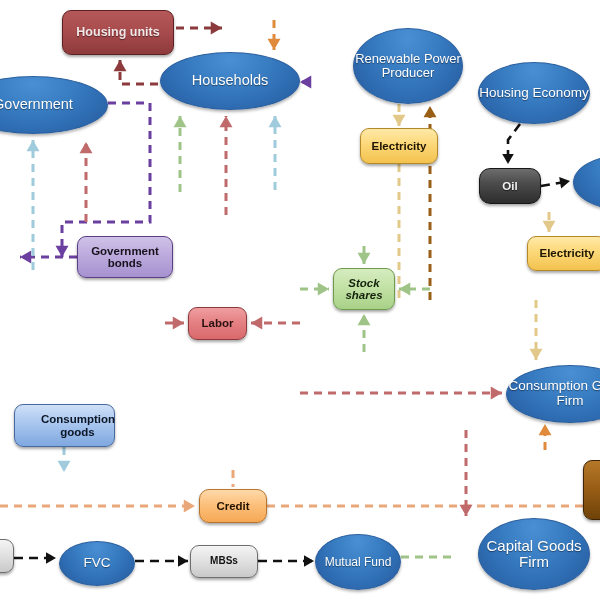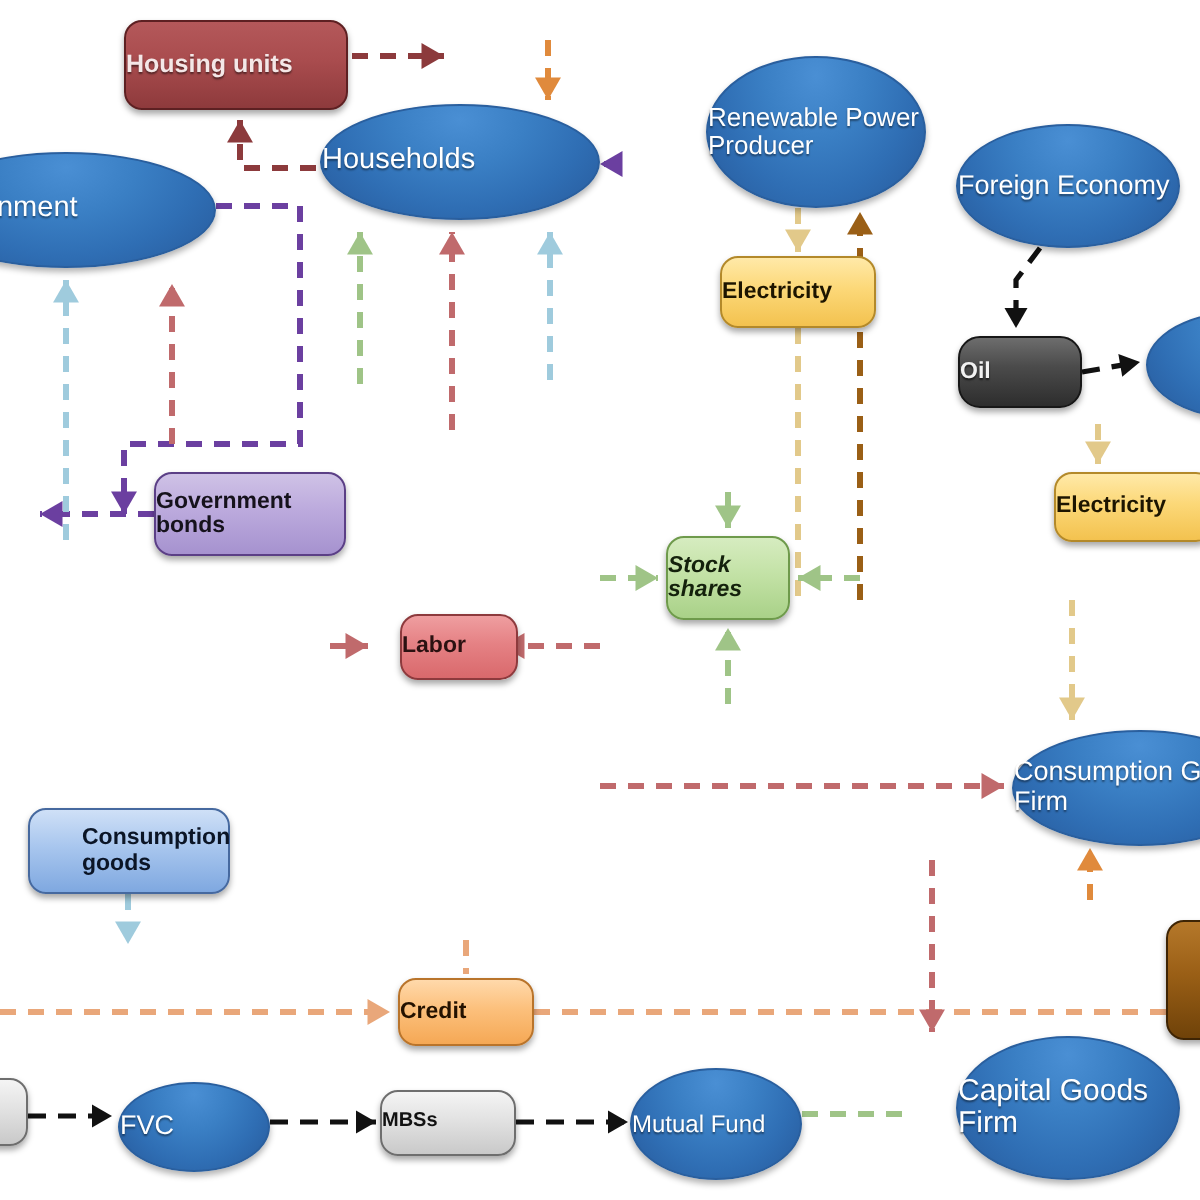--- a/index.html
+++ b/index.html
@@ -6,21 +6,21 @@
   body{
     width:600px;height:600px;overflow:hidden;
     background:#ffffff;
     font-family:"Liberation Sans", sans-serif;
     position:relative;
   }
   #stage{position:absolute;left:0;top:0;width:600px;height:600px;overflow:hidden;}
   #edges{position:absolute;left:0;top:0;width:600px;height:600px;}
 
   .node{position:absolute;display:flex;align-items:center;justify-content:center;
-        text-align:left;box-sizing:border-box;line-height:1.08;}
+        text-align:center;box-sizing:border-box;line-height:1.08;}
 
   
   .ellipse{
     border-radius:50%;
     background:
       radial-gradient(ellipse at 50% 12%, #4a8fd4 0%, #3a7fc4 34%, #2f6eb4 64%, #27599a 100%);
     color:#ffffff;
     font-weight:normal;
     text-shadow:0 1px 1px rgba(0,0,0,.45);
     box-shadow:0 2px 3px rgba(0,0,0,.30);
@@ -55,21 +55,21 @@
   .rect.green{
     background:linear-gradient(180deg,#d6ecc0 0%,#c3e2a6 45%,#a9d188 100%);
     color:#14210c;border-color:#6e9a4b;font-style:italic;
   }
   .rect.lblue{
     background:linear-gradient(180deg,#cfe0f7 0%,#a8c6ee 45%,#7fa8e0 100%);
     color:#0b1526;border-color:#46699f;padding-left:26px;
   }
   .rect.orange{
     background:linear-gradient(180deg,#ffd9ab 0%,#fcc07c 45%,#f5a855 100%);
-    color:#241200;border-color:#b9742b;
+    color:#241200;border-color:#b9742b;border-radius:10px;
   }
   .rect.gray{
     background:linear-gradient(180deg,#f4f4f4 0%,#e2e2e2 45%,#c9c9c9 100%);
     color:#121212;border-color:#6e6e6e;
   }
   .rect.dark{
     background:linear-gradient(180deg,#6d6d6d 0%,#4b4b4b 42%,#2d2d2d 100%);
     color:#f2f2f2;border-color:#171717;
     text-shadow:0 1px 1px rgba(0,0,0,.6);
   }
@@ -228,41 +228,41 @@
       <div class="node ellipse" style="left: -42px; top: 76px; width: 150px; height: 58px; font-size: 14.5px;">
         <span class="lbl">Government</span>
       </div>
       <div class="node ellipse" style="left: 160px; top: 52px; width: 140px; height: 58px; font-size: 14.5px;">
         <span class="lbl">Households</span>
       </div>
       <div class="node ellipse" style="left: 353px; top: 28px; width: 110px; height: 76px; font-size: 13px;">
         <span class="lbl">Renewable Power Producer</span>
       </div>
       <div class="node ellipse" style="left: 478px; top: 62px; width: 112px; height: 62px; font-size: 13.5px;">
-        <span class="lbl">Foreign Economy</span>
+        <span class="lbl">Housing Economy</span>
       </div>
       <div class="node rect yellow" style="left: 360px; top: 128px; width: 78px; height: 36px; font-size: 11.5px;">
         <span class="lbl">Electricity</span>
       </div>
       <div class="node rect dark" style="left: 479px; top: 168px; width: 62px; height: 36px; font-size: 11.5px; border-radius: 11px;">
         <span class="lbl">Oil</span>
       </div>
       <div class="node ellipse" style="left: 573px; top: 155px; width: 100px; height: 55px; font-size: 13px;">
         <span class="lbl"></span>
       </div>
       <div class="node rect yellow" style="left: 527px; top: 236px; width: 80px; height: 35px; font-size: 11.5px;">
         <span class="lbl">Electricity</span>
       </div>
       <div class="node rect purple" style="left: 77px; top: 236px; width: 96px; height: 42px; font-size: 11.5px;">
         <span class="lbl">Government bonds</span>
       </div>
       <div class="node rect green" style="left: 333px; top: 268px; width: 62px; height: 42px; font-size: 11.5px;">
         <span class="lbl">Stock shares</span>
       </div>
-      <div class="node rect pink" style="left: 200px; top: 307px; width: 59px; height: 33px; font-size: 11.5px;">
+      <div class="node rect pink" style="left: 188px; top: 307px; width: 59px; height: 33px; font-size: 11.5px;">
         <span class="lbl">Labor</span>
       </div>
       <div class="node rect lblue" style="left: 14px; top: 404px; width: 101px; height: 43px; font-size: 11.5px;">
         <span class="lbl">Consumption goods</span>
       </div>
       <div class="node ellipse" style="left: 506px; top: 365px; width: 128px; height: 58px; font-size: 13.5px;">
         <span class="lbl">Consumption Goods Firm</span>
       </div>
       <div class="node rect brown" style="left: 583px; top: 460px; width: 36px; height: 60px; font-size: 11px;">
         <span class="lbl"></span>

